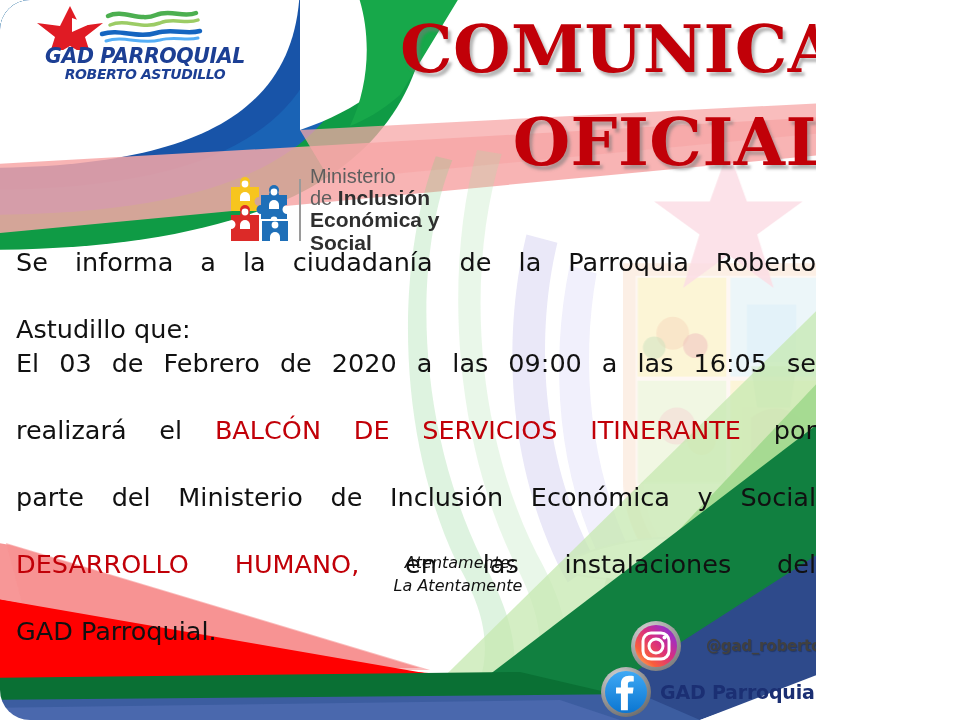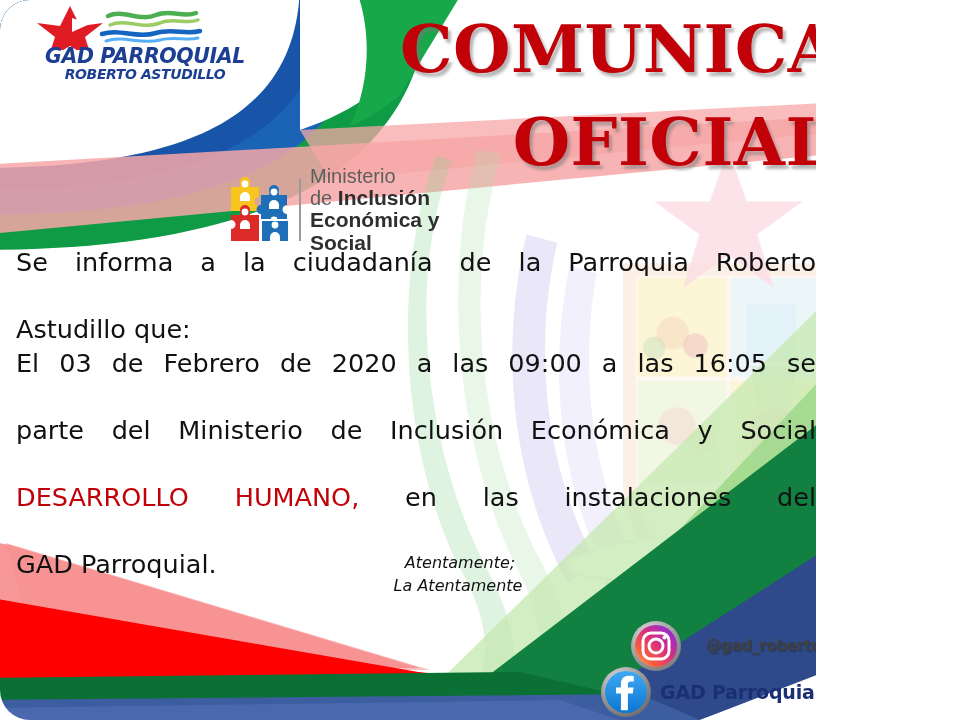--- a/index.html
+++ b/index.html
@@ -267,20 +267,21 @@
       <div class="w1">Ministerio</div>
       <div class="w2"><span>de </span><b>Inclusión</b></div>
       <div class="w3">Económica y Social</div>
     </div>
   </div>
 
   <div id="body-text">
     <p class="just">Se informa a la ciudadanía de la Parroquia Roberto</p>
     <p>Astudillo que:</p>
     <p class="just">El 03 de Febrero de 2020 a las 09:00 a las 16:05 se</p>
+    <p class="just"><span>realizará el </span><span class="red">BALCÓN DE SERVICIOS ITINERANTE</span><span> por</span></p>
     <p class="just">parte del Ministerio de Inclusión Económica y Social</p>
     <p class="just"><span class="red">DESARROLLO HUMANO,</span><span> en las instalaciones del</span></p>
     <p>GAD Parroquial.</p>
   </div>
 
   <div id="signature">
     <div class="s1">Atentamente;</div>
     <div class="s2">La Atentamente</div>
   </div>
 

